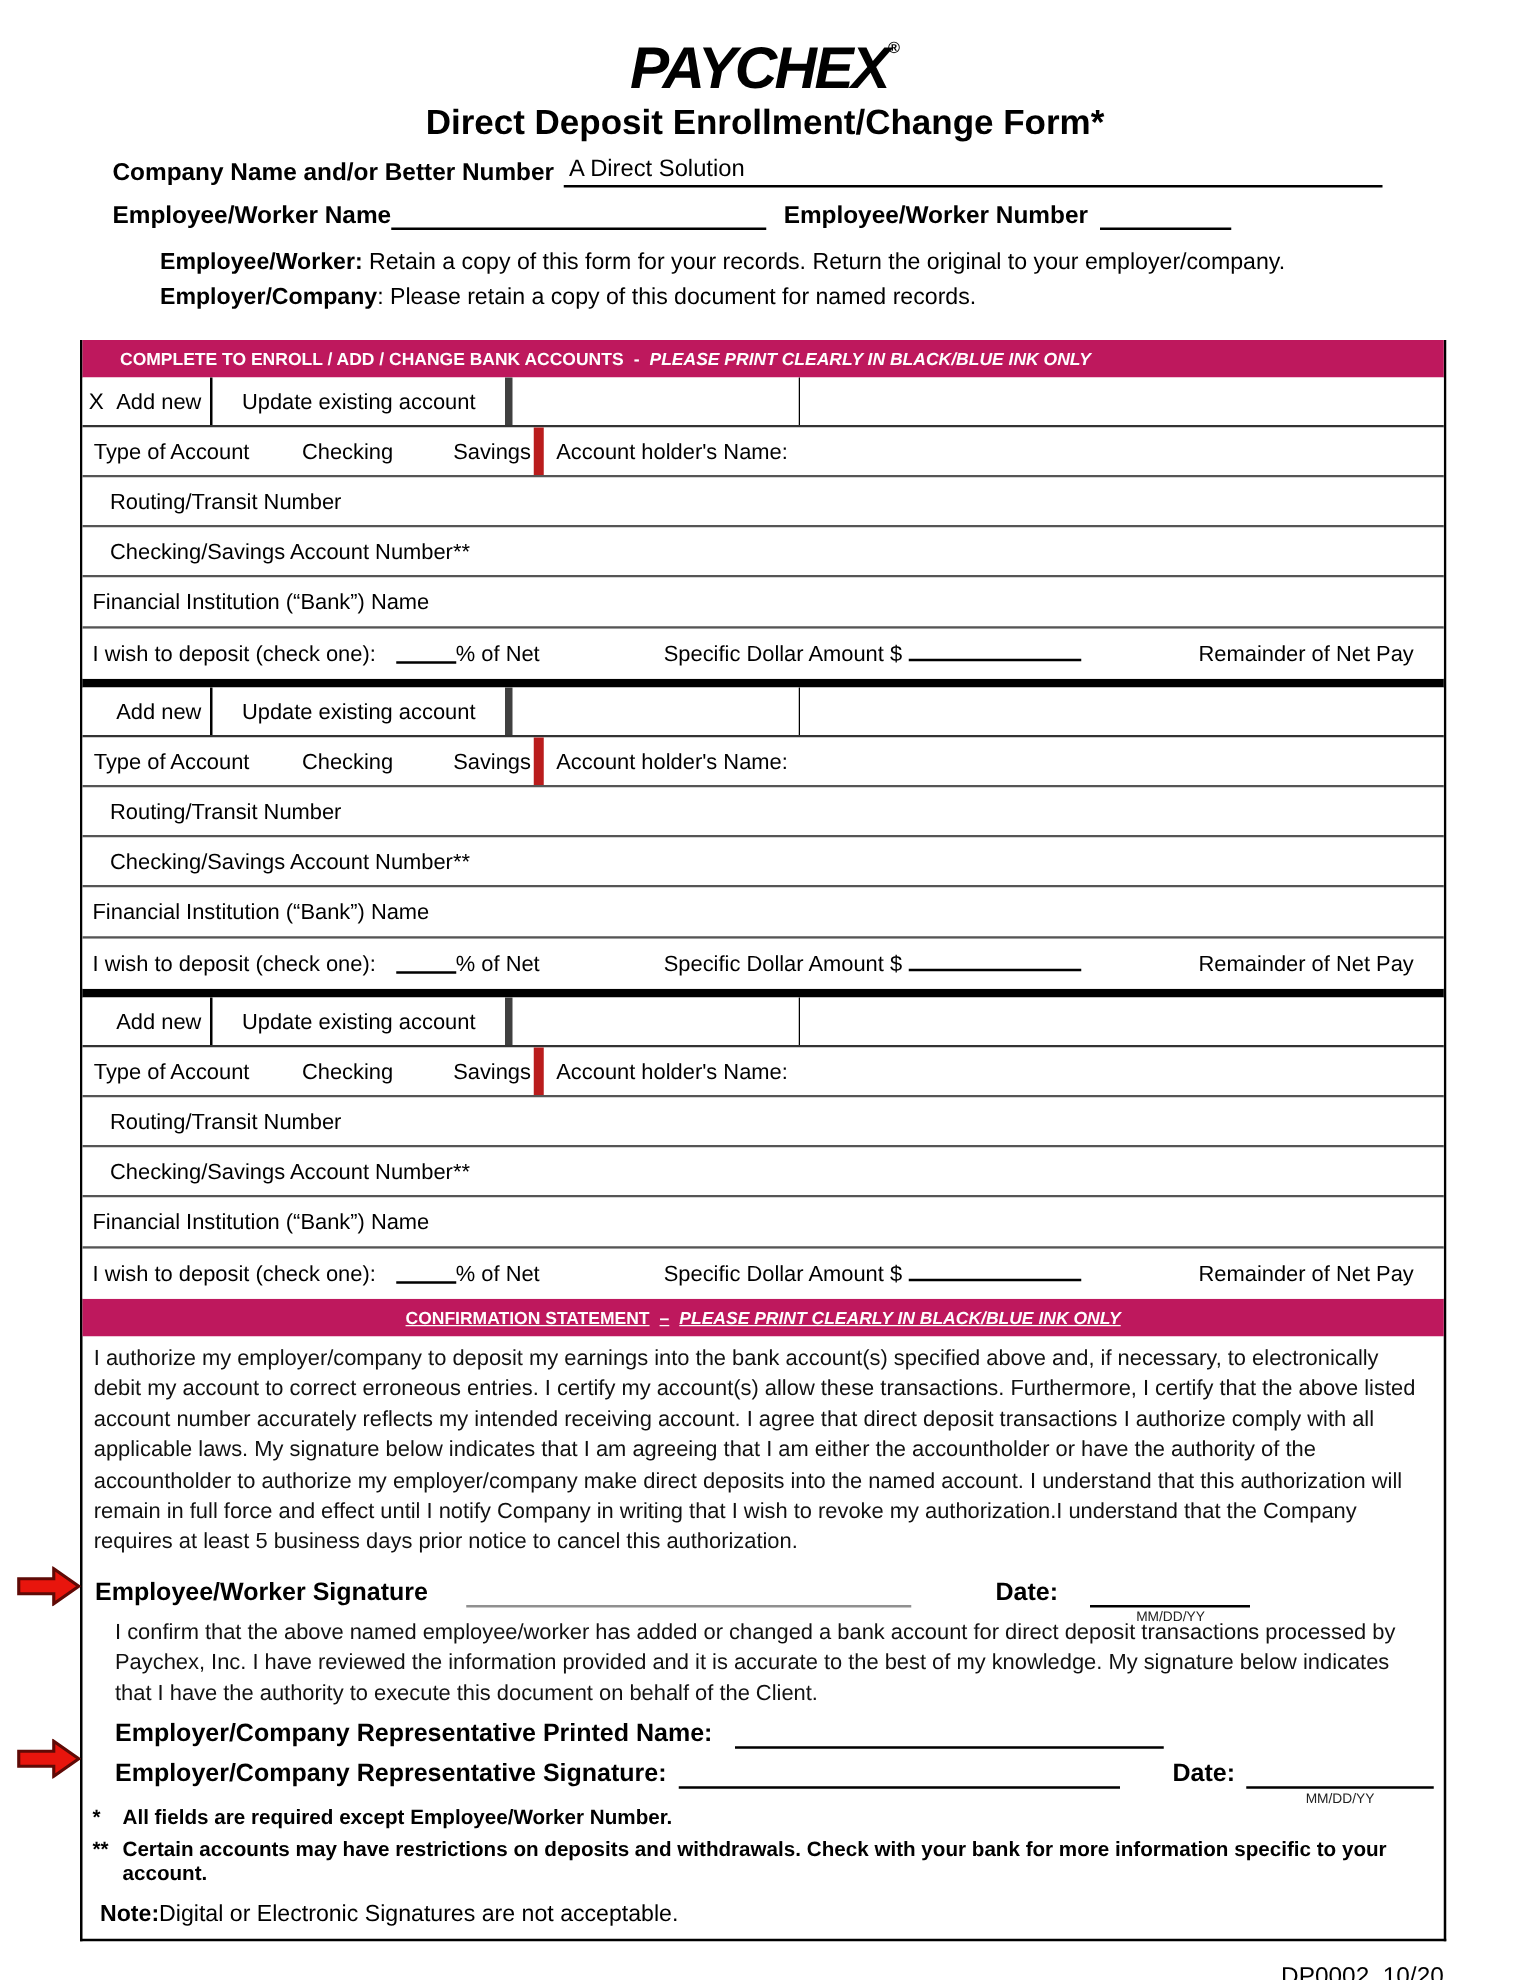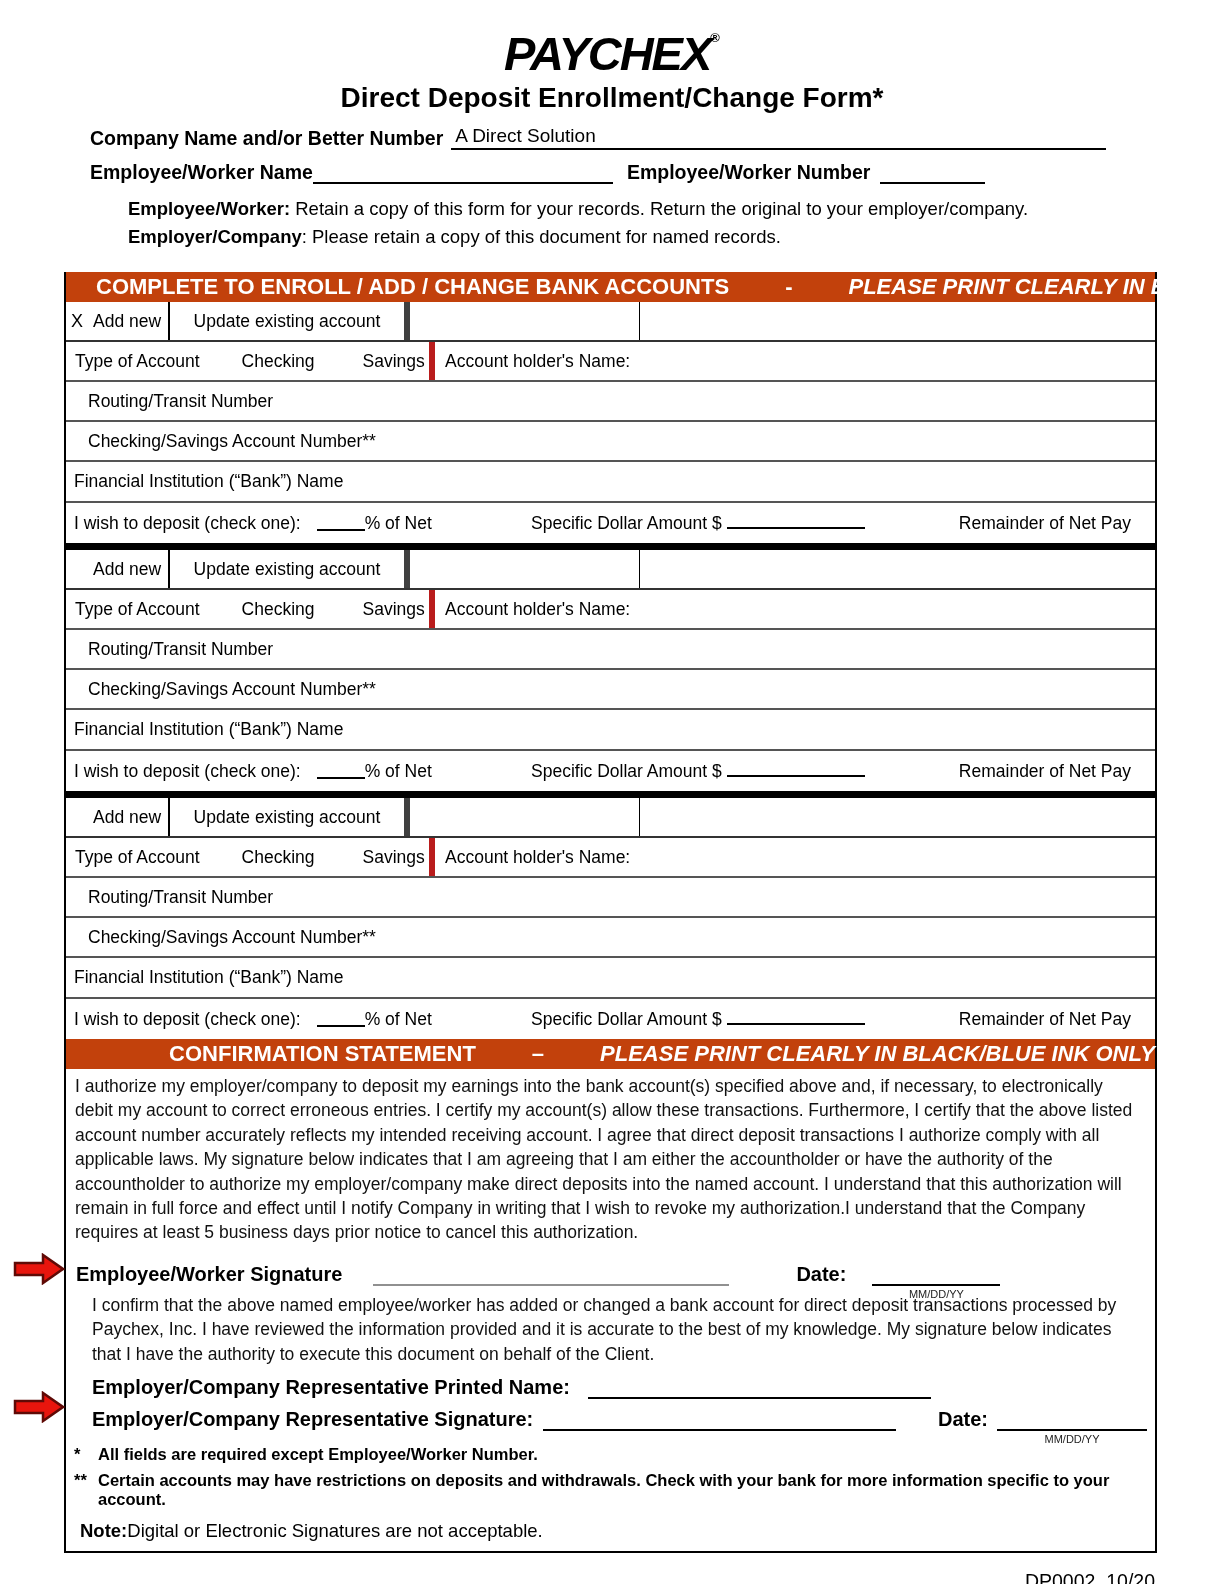--- a/index.html
+++ b/index.html
@@ -24,40 +24,40 @@
   .name-fill { width:300px; border-bottom:2.5px solid #000; height:20px; }
   .num-lbl { margin-left:14px; }
   .num-fill { width:105px; border-bottom:2.5px solid #000; height:20px; margin-left:10px; }
   .note-line { position:absolute; left:128px; font-size:18.5px; }
   .note1 { top:198px; } .note2 { top:226px; }
   .note-line b { font-size:18.5px; }
 
   
   .main-box { position:absolute; top:272px; left:64px; width:1093px;
               border:2px solid #000; border-top:none; background:#fff; }
-  .black-bar { background:#c2410c; color:#fff; height:30px; display:flex;
-               align-items:center; font-size:22px; font-weight:bold; white-space:pre;gap:48px; }
+  .black-bar { background:#be185d; color:#fff; height:30px; display:flex;
+               align-items:center; font-size:14px; font-weight:bold; white-space:pre; }
   .bar1 { padding-left:30px; }
-  .bar2 { justify-content:flex-end; }
+  .bar2 { justify-content:center;text-decoration:underline; }
   .bar-dash { margin:0 8px; }
   .bar-italic { font-style:italic; }
 
   .row { display:flex; align-items:center; border-bottom:2px solid #555;
          font-size:17.5px; background:#fff; }
   .rowA { height:40px; border-bottom:2px solid #333; }
   .cellA1 { width:104px; height:100%; display:flex; align-items:center;
             padding-left:5px; border-right:2px solid #000; }
   .mark { display:inline-block; width:22px; font-size:18px; }
   .cellA2 { width:240px; height:100%; display:flex; align-items:center;
             justify-content:center; border-right:6px solid #404040; }
   .cellA3 { width:230px; height:100%; border-right:1.5px solid #000; }
   .cellA4 { flex:1; height:100%; }
   .rowB { height:40px; }
   .cellB1 { width:369px; height:100%; display:flex; align-items:center;
-            padding-left:9px; border-right:6px solid #b91c1c; }
+            padding-left:9px; border-right:8px solid #b91c1c; }
   .toa { margin-right:42px; }
   .chk { margin-right:48px; }
   .cellB2 { flex:1; padding-left:10px; }
   .rowC, .rowD { height:40px; padding-left:22px; }
   .rowE { height:41px; padding-left:8px; }
   .rowF { height:40px; padding-left:8px; position:relative; border-bottom:none; }
   .blank { display:inline-block; border-bottom:2px solid #000; height:15px; }
   .pct-blank { width:48px; margin-left:16px; }
   .wish-mid { position:absolute; left:465px; bottom:9px; }
   .amt-blank { width:138px; margin-left:5px; }

